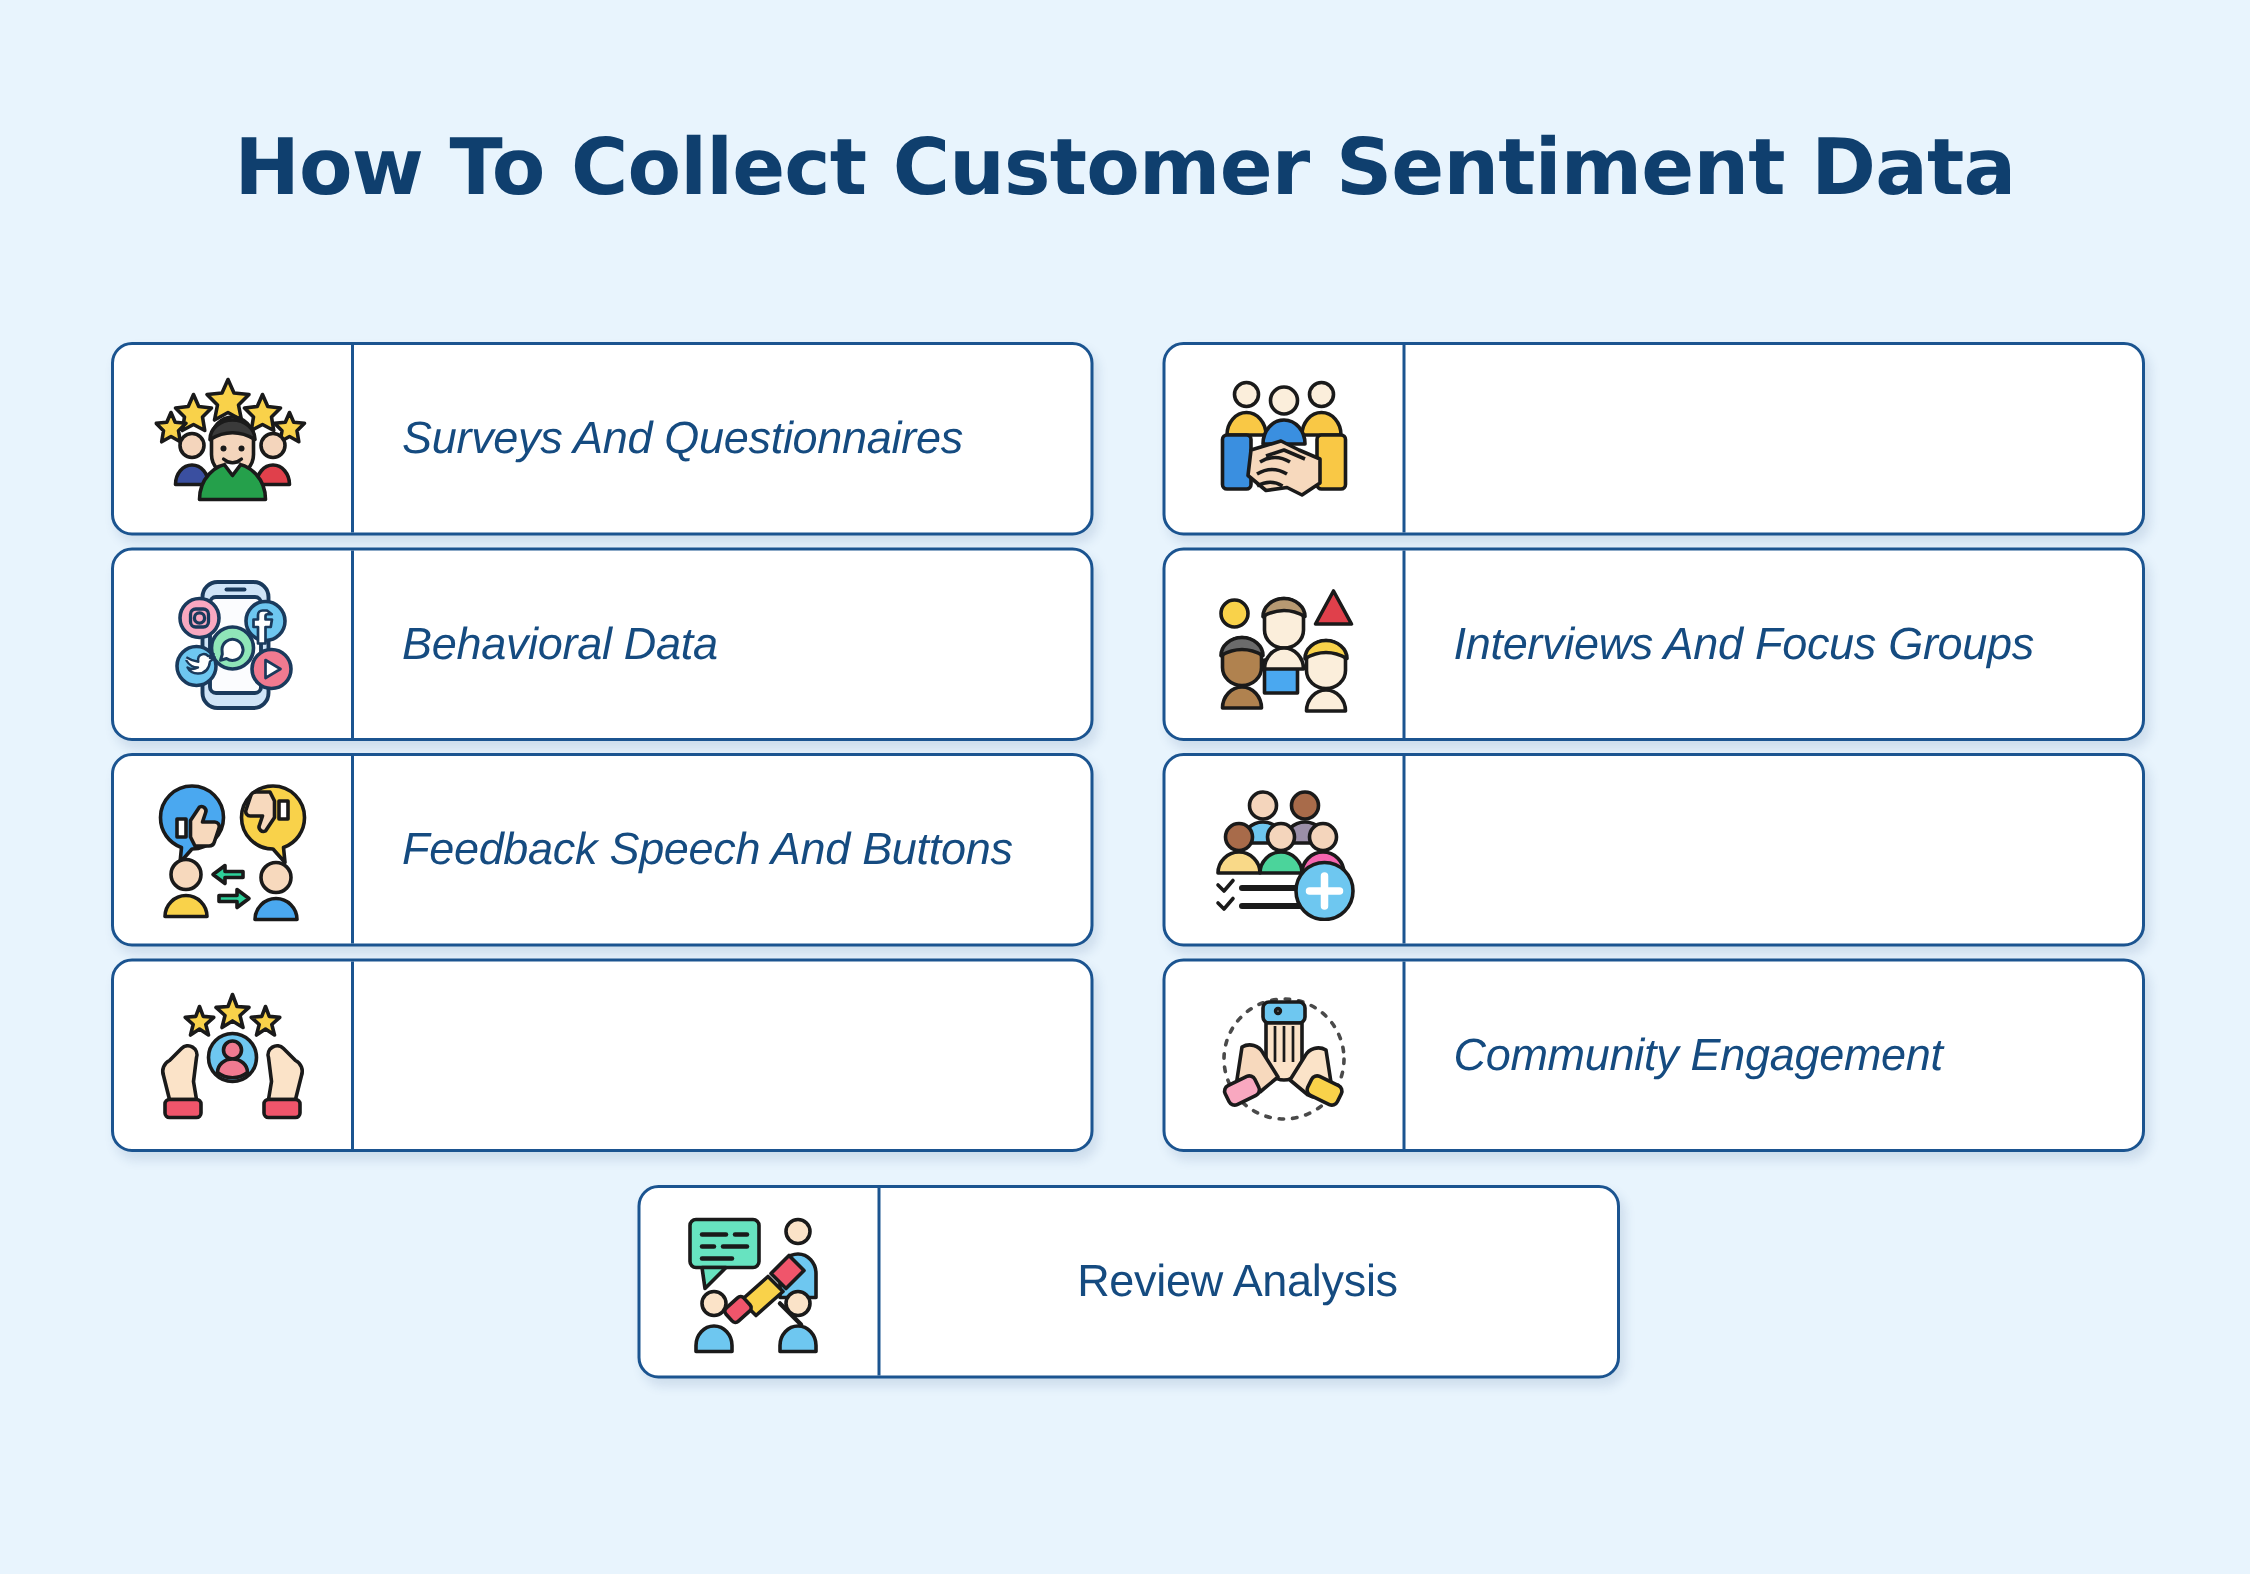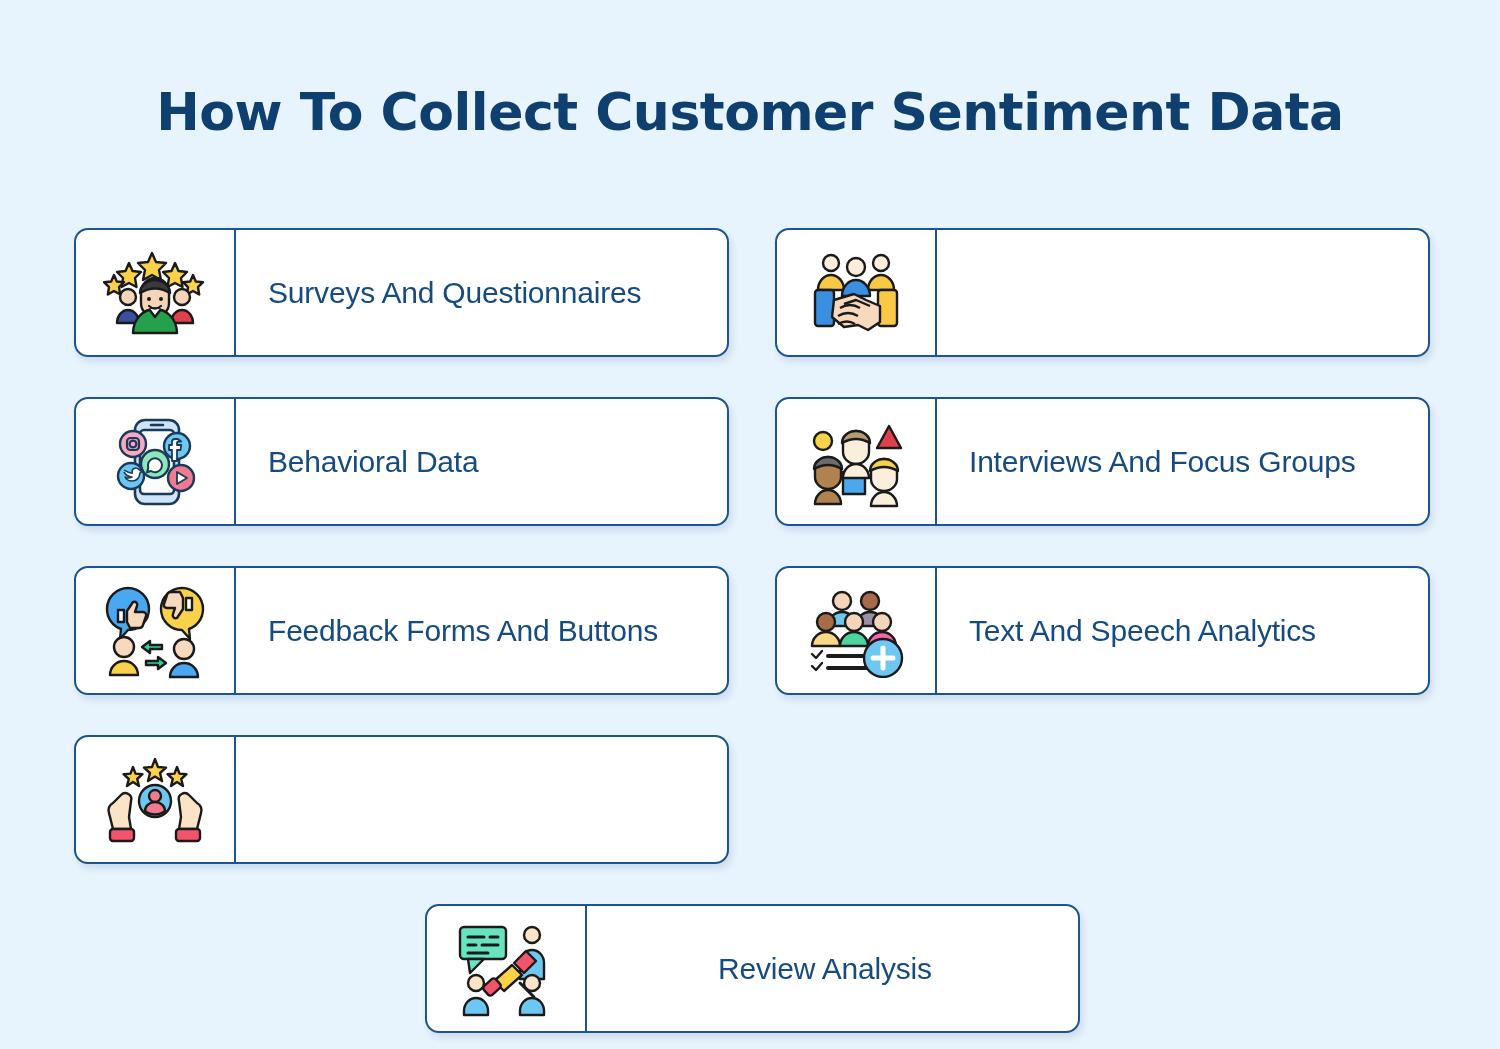--- a/index.html
+++ b/index.html
@@ -37,21 +37,22 @@
   .grid {
     position: absolute;
     top: 228px;
     left: 74px;
     width: 1356px;
   }
 
   .row {
     display: flex;
     justify-content: space-between;
-    margin-bottom: 40px;
+    margin-bottom: 8px;
+    font-style: italic;
   }
 
   .card {
     position: relative;
     display: flex;
     align-items: stretch;
     box-sizing: border-box;
     width: 655px;
     height: 129px;
     background: #ffffff;
@@ -229,21 +230,21 @@
               <path d="M83 15 v11 l-6 9 a3 3 0 0 1 -4 -4 l2 -6 h-8 a3 3 0 0 1 -3 -4 l3 -9 a4 4 0 0 1 4 -3 h9 z" fill="#f7d9bd"></path>
               <circle cx="24" cy="64" r="10" fill="#f7d9bd"></circle>
               <path d="M10 92 a14 14 0 0 1 28 0 z" fill="#f9d24a"></path>
               <circle cx="84" cy="66" r="10" fill="#f7d9bd"></circle>
               <path d="M70 94 a14 14 0 0 1 28 0 z" fill="#4aa8f0"></path>
               <path d="M62 62 h-12 v-4 l-8 6 l8 6 v-4 h12 z" fill="#2dd19a"></path>
               <path d="M46 78 h12 v-4 l8 6 l-8 6 v-4 h-12 z" fill="#2dd19a"></path>
             </g>
           </svg>
         </div>
-        <div class="card-label">Feedback Forms And Buttons</div>
+        <div class="card-label">Feedback Speech And Buttons</div>
       </div>
 
       <div class="card">
         <div class="card-icon">
           <svg class="ic" width="104" height="94" viewBox="0 0 104 94">
             <g stroke="#1a1a1a" stroke-width="2.4" stroke-linejoin="round">
               <circle cx="38" cy="17" r="9" fill="#f4d5bc"></circle>
               <path d="M24 42 a14 14 0 0 1 28 0 z" fill="#6ec7f0"></path>
               <circle cx="66" cy="17" r="9" fill="#a86b4a"></circle>
               <path d="M52 42 a14 14 0 0 1 28 0 z" fill="#9b8fa8"></path>
@@ -255,21 +256,20 @@
               <path d="M64 62 a14 14 0 0 1 28 0 z" fill="#f565b0"></path>
               <line x1="24" y1="72" x2="72" y2="72" stroke-width="4" stroke-linecap="round"></line>
               <line x1="24" y1="84" x2="72" y2="84" stroke-width="4" stroke-linecap="round"></line>
               <path d="M8 70 l4 4 l6 -7" fill="none" stroke-linecap="round"></path>
               <path d="M8 82 l4 4 l6 -7" fill="none" stroke-linecap="round"></path>
               <circle cx="79" cy="74" r="19" fill="#6ec7f0"></circle>
               <path d="M79 64 v20 M69 74 h20" stroke="#ffffff" stroke-width="5" stroke-linecap="round"></path>
             </g>
           </svg>
         </div>
-        <div class="card-label">Text And Speech Analytics</div>
       </div>
     </div>
 
     <div class="row">
 
       <div class="card">
         <div class="card-icon">
           <svg class="ic" width="104" height="94" viewBox="0 0 104 94">
             <g stroke="#1a1a1a" stroke-width="2.4" stroke-linejoin="round">
               <polygon points="52,6 55,14 63,14.6 57,20 59,28 52,23.6 45,28 47,20 41,14.6 49,14" fill="#f9d24a"></polygon>
@@ -280,20 +280,38 @@
               <path d="M42 58 a10 9 0 0 1 20 0 a16 16 0 0 1 -20 0 z" fill="#f07a90"></path>
               <path d="M18 42 a6 6 0 0 1 10 6 l-2 16 l2 12 h-18 l-4 -16 a8 8 0 0 1 4 -10 z" fill="#fbe3c8"></path>
               <path d="M86 42 a6 6 0 0 0 -10 6 l2 16 l-2 12 h18 l4 -16 a8 8 0 0 0 -4 -10 z" fill="#fbe3c8"></path>
               <rect x="7" y="76" width="24" height="12" rx="3" fill="#f0556b"></rect>
               <rect x="73" y="76" width="24" height="12" rx="3" fill="#f0556b"></rect>
             </g>
           </svg>
         </div>
       </div>
 
+      <div class="card">
+        <div class="card-icon">
+          <svg class="ic" width="100" height="100" viewBox="0 0 100 100">
+            <circle cx="50" cy="52" r="40" fill="none" stroke="#4a4a4a" stroke-width="2.4" stroke-dasharray="3 6" stroke-linecap="round"></circle>
+            <g stroke="#1a1a1a" stroke-width="2.4" stroke-linejoin="round">
+              <rect x="36" y="14" width="28" height="14" rx="4" fill="#6ec7f0"></rect>
+              <path d="M38 28 h24 v26 a12 12 0 0 1 -24 0 z" fill="#fbe3c8"></path>
+              <path d="M44 30 v24 M50 30 v24 M56 30 v24" fill="none" stroke-width="1.8"></path>
+              <path d="M22 44 a10 10 0 0 1 14 4 l10 16 l-12 10 a12 12 0 0 1 -16 -4 z" fill="#f7d9bd"></path>
+              <path d="M78 46 a10 10 0 0 0 -14 4 l-10 16 l12 10 a12 12 0 0 0 16 -4 z" fill="#fbe3c8"></path>
+              <rect x="11" y="66" width="22" height="14" rx="4" fill="#f9a8c0" transform="rotate(-26 22 73)"></rect>
+              <rect x="66" y="66" width="22" height="14" rx="4" fill="#f9d24a" transform="rotate(26 77 73)"></rect>
+              <circle cx="46" cy="20" r="1.6" fill="#ffffff"></circle>
+            </g>
+          </svg>
+        </div>
+        <div class="card-label">Community Engagement</div>
+      </div>
     </div>
 
     <div class="final-row">
       <div class="card final">
         <div class="card-icon">
           <svg class="ic" width="104" height="96" viewBox="0 0 104 96">
             <g stroke="#1a1a1a" stroke-width="2.4" stroke-linejoin="round">
               <rect x="6" y="6" width="46" height="32" rx="4" fill="#67e3c0"></rect>
               <path d="M14 38 l2 14 l14 -14 z" fill="#67e3c0"></path>
               <circle cx="78" cy="14" r="8" fill="#fbe3c8"></circle>

